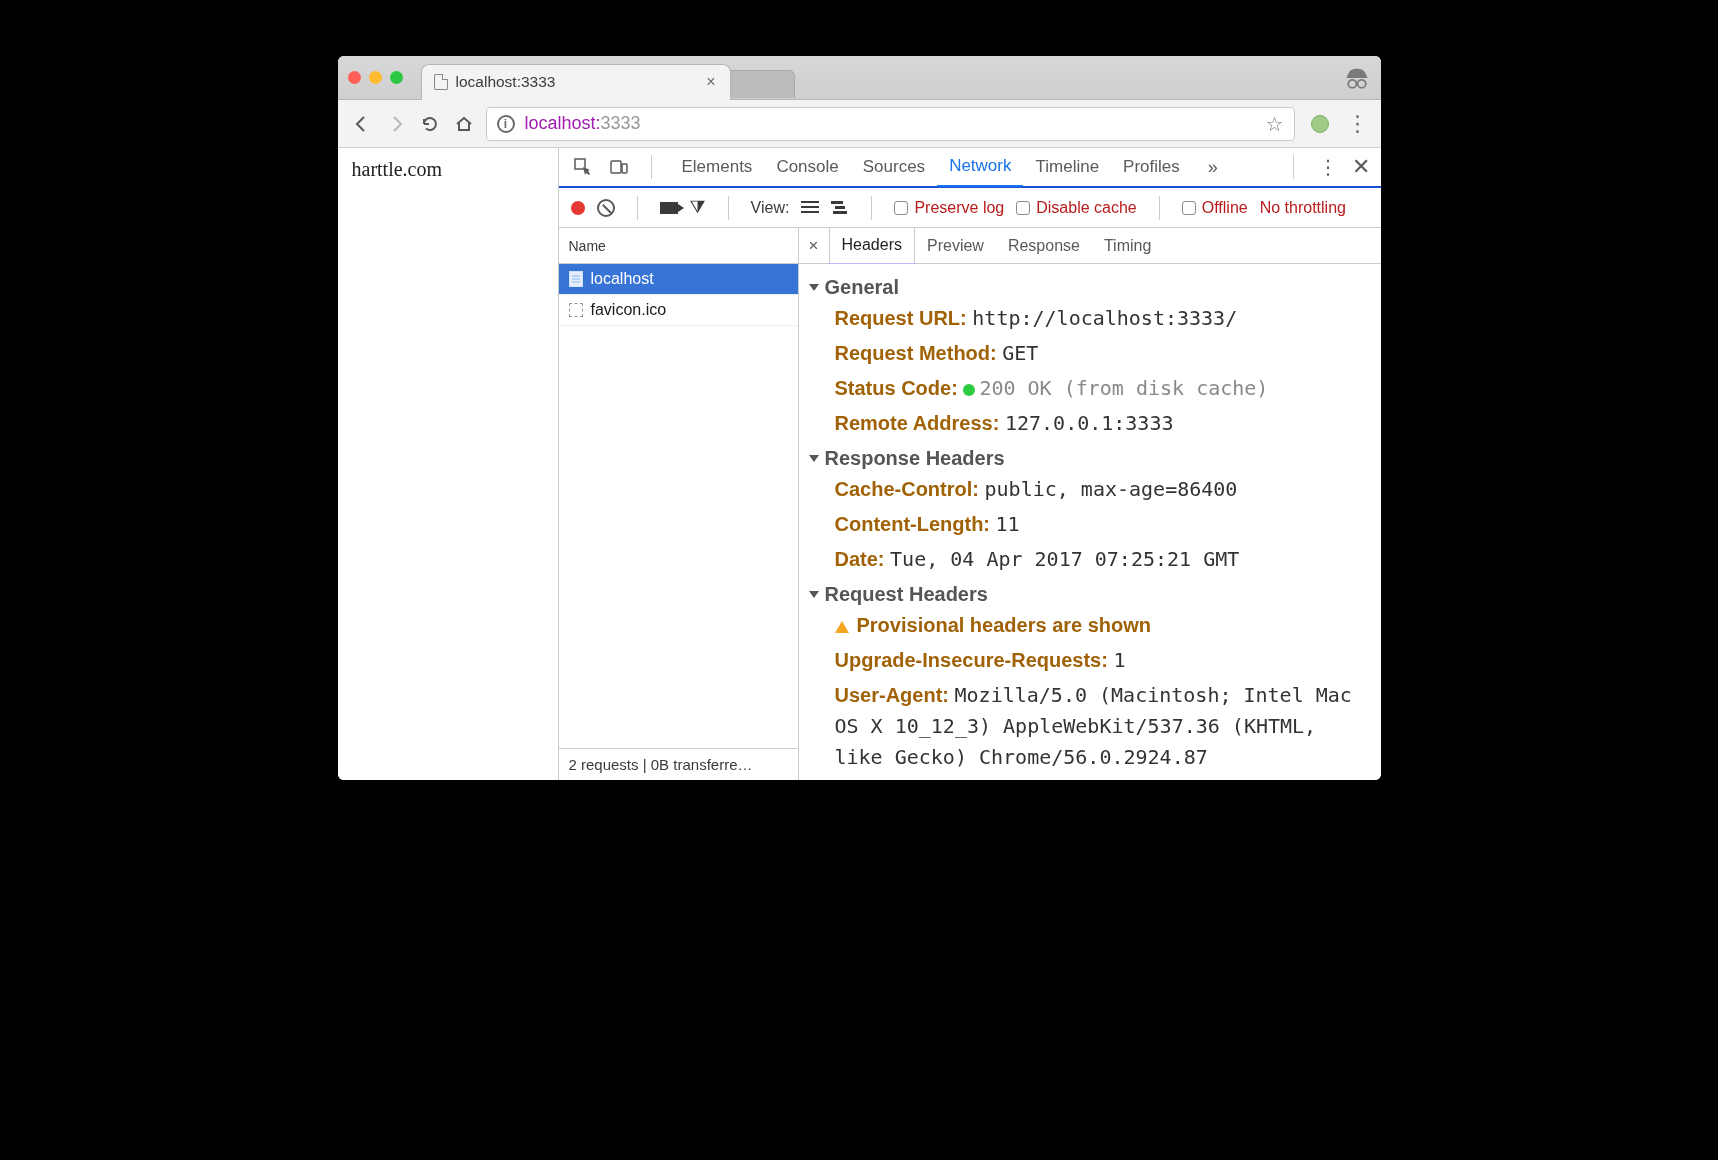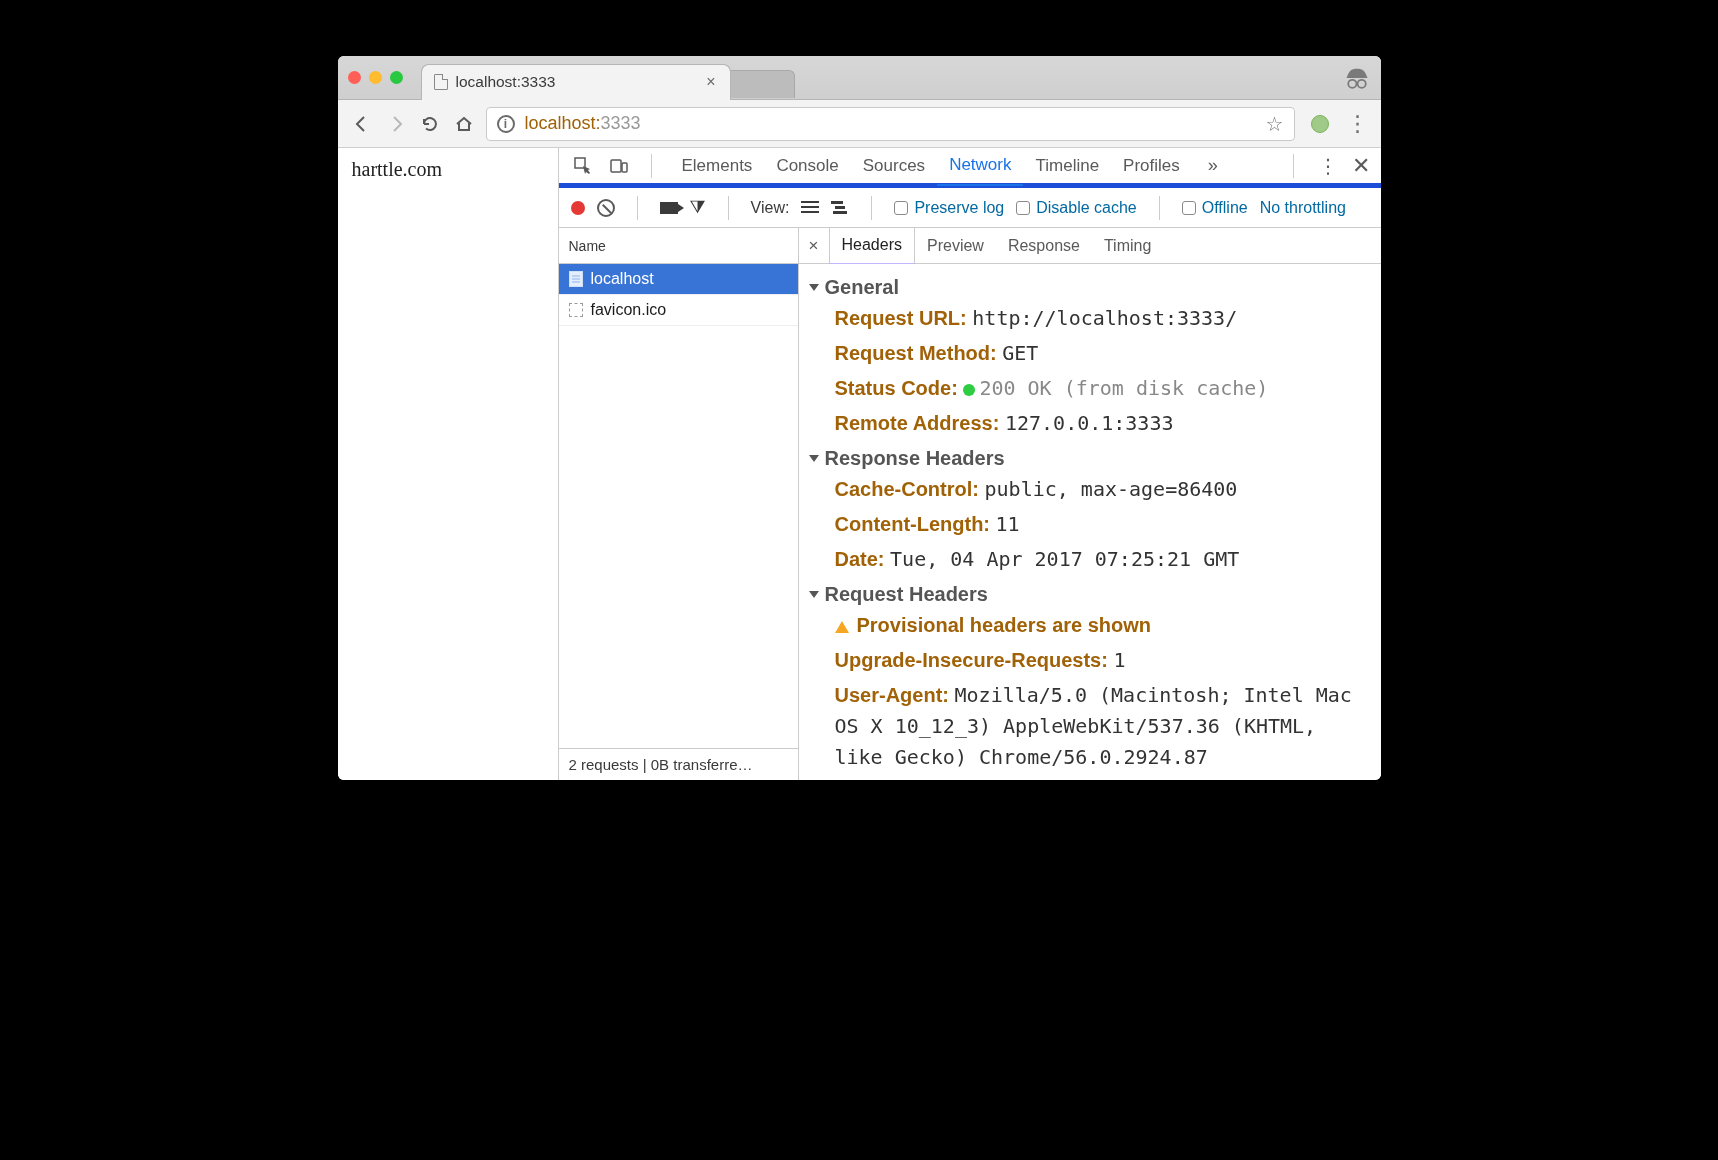--- a/index.html
+++ b/index.html
@@ -70,30 +70,30 @@
     border-bottom: 1px solid #cfcfcf;
   }
   .navbtn { width:24px; height:24px; display:flex; align-items:center; justify-content:center; color:#5a5a5a;}
   .navbtn.disabled{color:#b8b8b8;}
   .omnibox {
     flex:1; height:34px; background:#fff; border:1px solid #c9c9c9;
     border-radius:4px; display:flex; align-items:center; padding:0 10px; gap:10px;
   }
   .omnibox .info{width:18px;height:18px;border:2px solid #6b6b6b;border-radius:50%;display:flex;align-items:center;justify-content:center;font-size:12px;color:#6b6b6b;font-weight:bold;}
   .omnibox .url{font-size:18px;color:#999;}
-  .omnibox .url .host{color:#a16207;margin-top:20px;}
+  .omnibox .url .host{color:#a21caf;margin-top:20px;}
   .star{margin-left:auto;color:#7a7a7a;font-size:20px;}
   .ext{width:18px;height:18px;border-radius:50%;background:#9fca87;border:1px solid #7ab35a; margin-left:6px;}
   .menu3{font-size:22px;color:#6b6b6b;margin-left:8px;}
   
   .content { flex:1; display:flex; overflow:hidden;}
   .viewport { width:220px; background:#fff; padding:10px 14px; font-family: Georgia, 'Times New Roman', serif; font-size:20px; color:#222; }
   .devtools { flex:1; display:flex; flex-direction:column; border-left:1px solid #ccc; background:#fff;}
   
-  .dt-tabs{height:40px;display:flex;align-items:center;padding:0 10px;border-bottom:5px solid #1d4ed8;gap:8px;}
+  .dt-tabs{height:40px;display:flex;align-items:center;padding:0 10px;border-bottom:2px solid #1d4ed8;gap:8px;}
   .dt-tabs .picker, .dt-tabs .device{width:28px;height:28px;display:flex;align-items:center;justify-content:center;color:#5b5b5b;}
   .dt-vsep{width:1px;height:24px;background:#ccc;margin:0 10px;}
   .dt-tabs .tabbtn{padding:0 12px;height:40px;display:flex;align-items:center;font-size:17px;color:#5a5a5a;cursor:pointer;}
   .dt-tabs .tabbtn.active{color:#1a73e8;border-bottom:2px solid #1a73e8;}
   .dt-tabs .more{font-size:18px;color:#5a5a5a;padding:0 8px;}
   .dt-tabs .right{margin-left:auto;display:flex;align-items:center;gap:14px;color:#5a5a5a;}
   .dt-tabs .kebab{font-size:20px;}
   .dt-tabs .xbtn{font-size:22px;}
   
   .nt-bar{height:40px;display:flex;align-items:center;padding:0 12px;border-bottom:1px solid #ccc;gap:12px;font-size:16px;color:#3a3a3a;}
@@ -102,21 +102,21 @@
   .ban::after{content:"";position:absolute;left:2px;top:7px;width:12px;height:2px;background:#5a5a5a;transform:rotate(45deg);}
   .cam{width:18px;height:12px;background:#3a3a3a;position:relative;}
   .cam::after{content:"";position:absolute;right:-6px;top:2px;border-left:6px solid #3a3a3a;border-top:4px solid transparent;border-bottom:4px solid transparent;}
   .funnel{color:#3a3a3a;font-size:18px;}
   .viewlbl{color:#3a3a3a;}
   .vicon{width:18px;height:14px;display:inline-block;}
   .vicon.list{background:repeating-linear-gradient(#3a3a3a,#3a3a3a 2px,transparent 2px,transparent 5px);}
   .vicon.wf{position:relative;height:14px;}
   .vicon.wf span{position:absolute;height:3px;background:#3a3a3a;}
   .chk{width:14px;height:14px;border:1.5px solid #8a8a8a;border-radius:3px;display:inline-block;vertical-align:middle;margin-right:6px;}
-  .ntlabel{color:#0369a1;text-align:right;}
+  .ntlabel{color:#b91c1c;text-align:right;}
   
   .nt-body{flex:1;display:flex;overflow:hidden;}
   .reqlist{width:240px;border-right:1px solid #ccc;display:flex;flex-direction:column;}
   .reqlist .hdr{height:36px;border-bottom:1px solid #ccc;display:flex;align-items:center;padding:0 10px;font-size:14px;color:#3a3a3a;}
   .reqrow{display:flex;align-items:center;gap:8px;padding:6px 10px;font-size:16px;color:#1b1b1b;border-bottom:1px solid #eee;cursor:pointer;}
   .reqrow.sel{background:#3874d6;color:#fff;}
   .docicon{width:14px;height:16px;background:#bcd3f0;border:1px solid #6f9ad8;position:relative;}
   .docicon::before{content:"";position:absolute;left:2px;top:3px;right:2px;height:1.5px;background:#6f9ad8;box-shadow:0 3px 0 #6f9ad8,0 6px 0 #6f9ad8;}
   .reqrow.sel .docicon{background:#e6eefb;border-color:#cfe0fb;}
   .reqrow.sel .docicon::before{background:#b9d1f6;box-shadow:0 3px 0 #b9d1f6,0 6px 0 #b9d1f6;}

